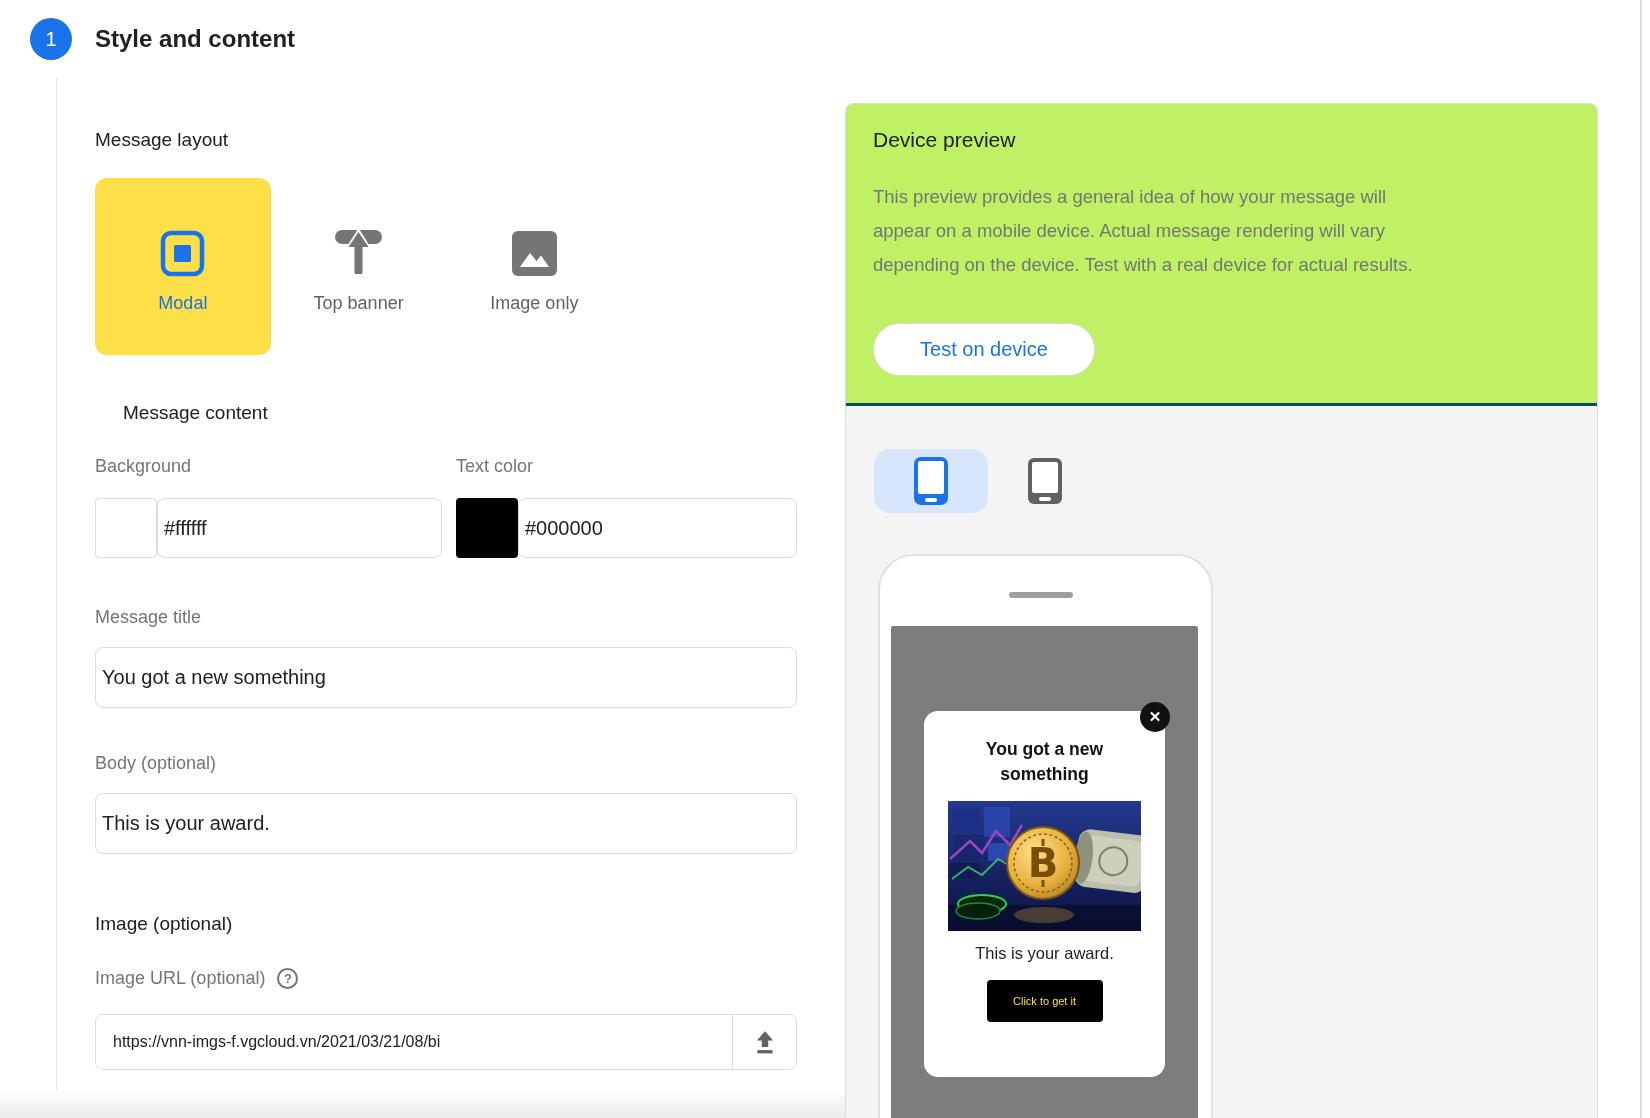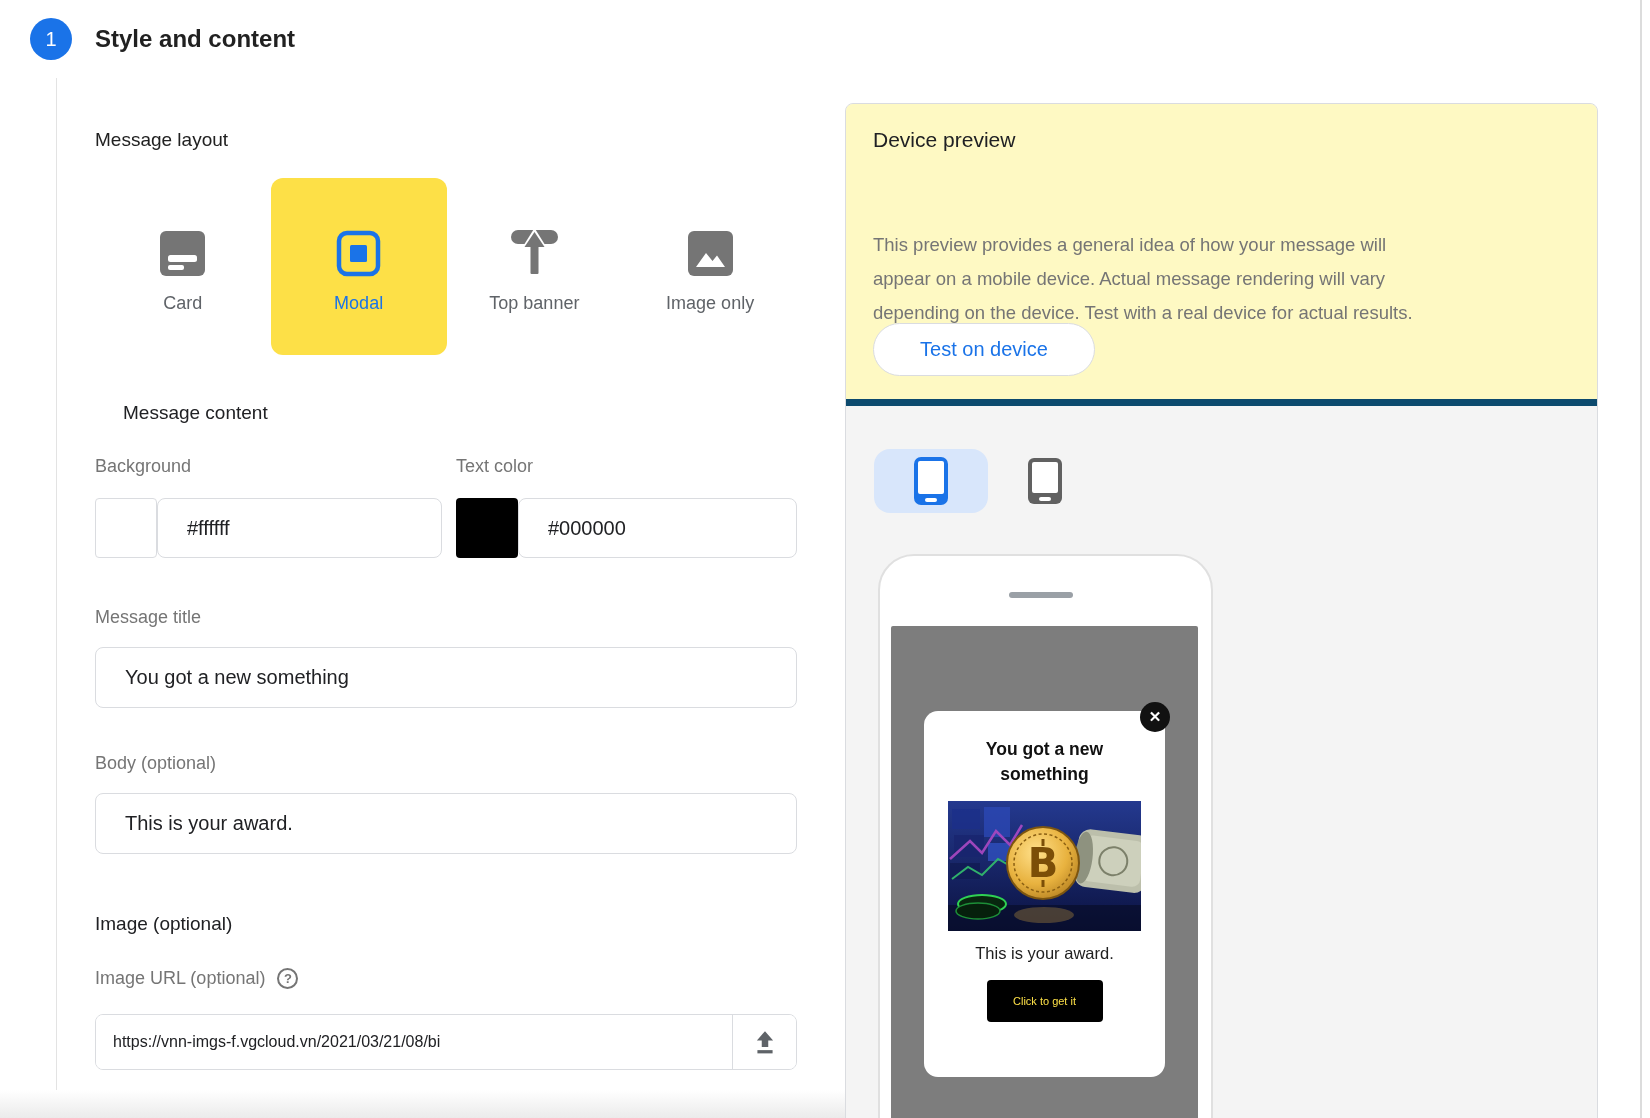--- a/index.html
+++ b/index.html
@@ -24,21 +24,21 @@
   .layout-icon { width:47px; height:47px; }
   .layout-label { margin-top:16px; font-size:18px; color:#5f6368; }
   .layout-cell.selected .layout-label { color:#1a73e8; font-weight:500; }
 
   .color-swatch { position:absolute; width:62px; height:60px; border-radius:4px; }
   .swatch-white { left:95px; top:498px; background:#ffffff; border:1px solid #dadce0; }
   .swatch-black { left:456px; top:498px; background:#000000; }
 
   .text-box { position:absolute; border:1px solid #dadce0; border-radius:8px; background:#fff; }
   .text-box input { width:100%; height:100%; border:none; outline:none; background:transparent;
-    font-family:"Liberation Sans", sans-serif; font-size:20px; color:#202124; padding:0 29px; }
+    font-family:"Liberation Sans", sans-serif; font-size:20px; color:#202124; padding:0 6px; }
   .bg-input   { left:157px; top:498px; width:285px; height:60px; }
   .fg-input   { left:518px; top:498px; width:279px; height:60px; }
   .title-input{ left:95px;  top:647px; width:702px; height:61px; }
   .body-input { left:95px;  top:793px; width:702px; height:61px; }
 
   .label-flex { position:absolute; display:flex; align-items:center; gap:12px; }
   .help-icon { width:21px; height:21px; border:2px solid #757575; border-radius:50%; color:#757575;
     font-size:13px; font-weight:700; display:flex; align-items:center; justify-content:center; }
 
   .url-group { position:absolute; left:95px; top:1014px; width:702px; height:56px;
@@ -46,23 +46,23 @@
   .url-group input { flex:1; min-width:0; border:none; outline:none; font-family:"Liberation Sans", sans-serif;
     font-size:16px; color:#202124; padding:0 8px 0 17px; }
   .upload-btn { width:64px; border-left:1px solid #dadce0; display:flex; align-items:center; justify-content:center; cursor:pointer; background:#fff; }
 
   .bottom-fade { position:absolute; left:0; top:1090px; width:845px; height:28px;
     background:linear-gradient(#ffffff, #ebebeb); }
 
   
   .preview-panel { position:absolute; left:845px; top:103px; width:753px; height:1060px;
     border:1px solid #dadce0; border-radius:8px; background:#f4f4f4; overflow:hidden; }
-  .panel-header { position:relative; height:302px; background:#fef9c3; border-bottom:7px solid #0c4a6e; }
+  .panel-header { position:relative; height:302px; background:#bef264; border-bottom:3px solid #0c4a6e; }
   .panel-title { position:absolute; left:27px; top:24px; font-size:21px; color:#202124; }
-  .panel-desc { position:absolute; left:27px; top:76px; width:680px; font-size:18.5px; color:#757575; line-height:34px;margin-top:48px; }
+  .panel-desc { position:absolute; left:27px; top:76px; width:680px; font-size:18.5px; color:#757575; line-height:34px; }
   .test-btn { position:absolute; left:27px; top:219px; width:222px; height:53px; border:1px solid #dadce0;
     border-radius:27px; background:#fff; color:#1a73e8; font-size:20px; font-weight:500;
     font-family:"Liberation Sans", sans-serif; cursor:pointer; }
 
   .toggle-btn { position:absolute; top:345px; width:114px; height:64px; border-radius:16px;
     display:flex; align-items:center; justify-content:center; cursor:pointer; }
   .toggle-phone { left:28px; background:#d8e6fb; }
   .toggle-tablet { left:142px; }
   .dev-icon { position:relative; border-radius:7px; }
   .dev-icon .scr { position:absolute; left:4px; right:4px; top:4px; bottom:11px; background:#fff; border-radius:2px; }
@@ -91,28 +91,20 @@
 
 <div class="canvas">
 
   <div class="step-circle">1</div>
   <div class="page-title">Style and content</div>
   <div class="stepper-line"></div>
 
   <div class="sec-label" style="left:95px; top:129px;">Message layout</div>
 
   <div class="layout-row">
-    <div class="layout-cell">
-      <svg class="layout-icon" viewBox="0 0 47 47">
-        <rect x="1" y="1" width="45" height="45" rx="6" fill="#757575"></rect>
-        <rect x="9" y="25" width="29" height="7" rx="2.5" fill="#fff"></rect>
-        <rect x="9" y="35" width="16" height="5" rx="2" fill="#fff"></rect>
-      </svg>
-      <div class="layout-label">Card</div>
-    </div>
     <div class="layout-cell selected">
       <svg class="layout-icon" viewBox="0 0 47 47">
         <rect x="4" y="3" width="39" height="41" rx="8" fill="none" stroke="#1a73e8" stroke-width="4.5"></rect>
         <rect x="15" y="15" width="17" height="17" rx="1.5" fill="#1a73e8"></rect>
       </svg>
       <div class="layout-label">Modal</div>
     </div>
     <div class="layout-cell">
       <svg class="layout-icon" viewBox="0 0 47 47">
         <rect x="0" y="0" width="47" height="14" rx="7" fill="#757575"></rect>

